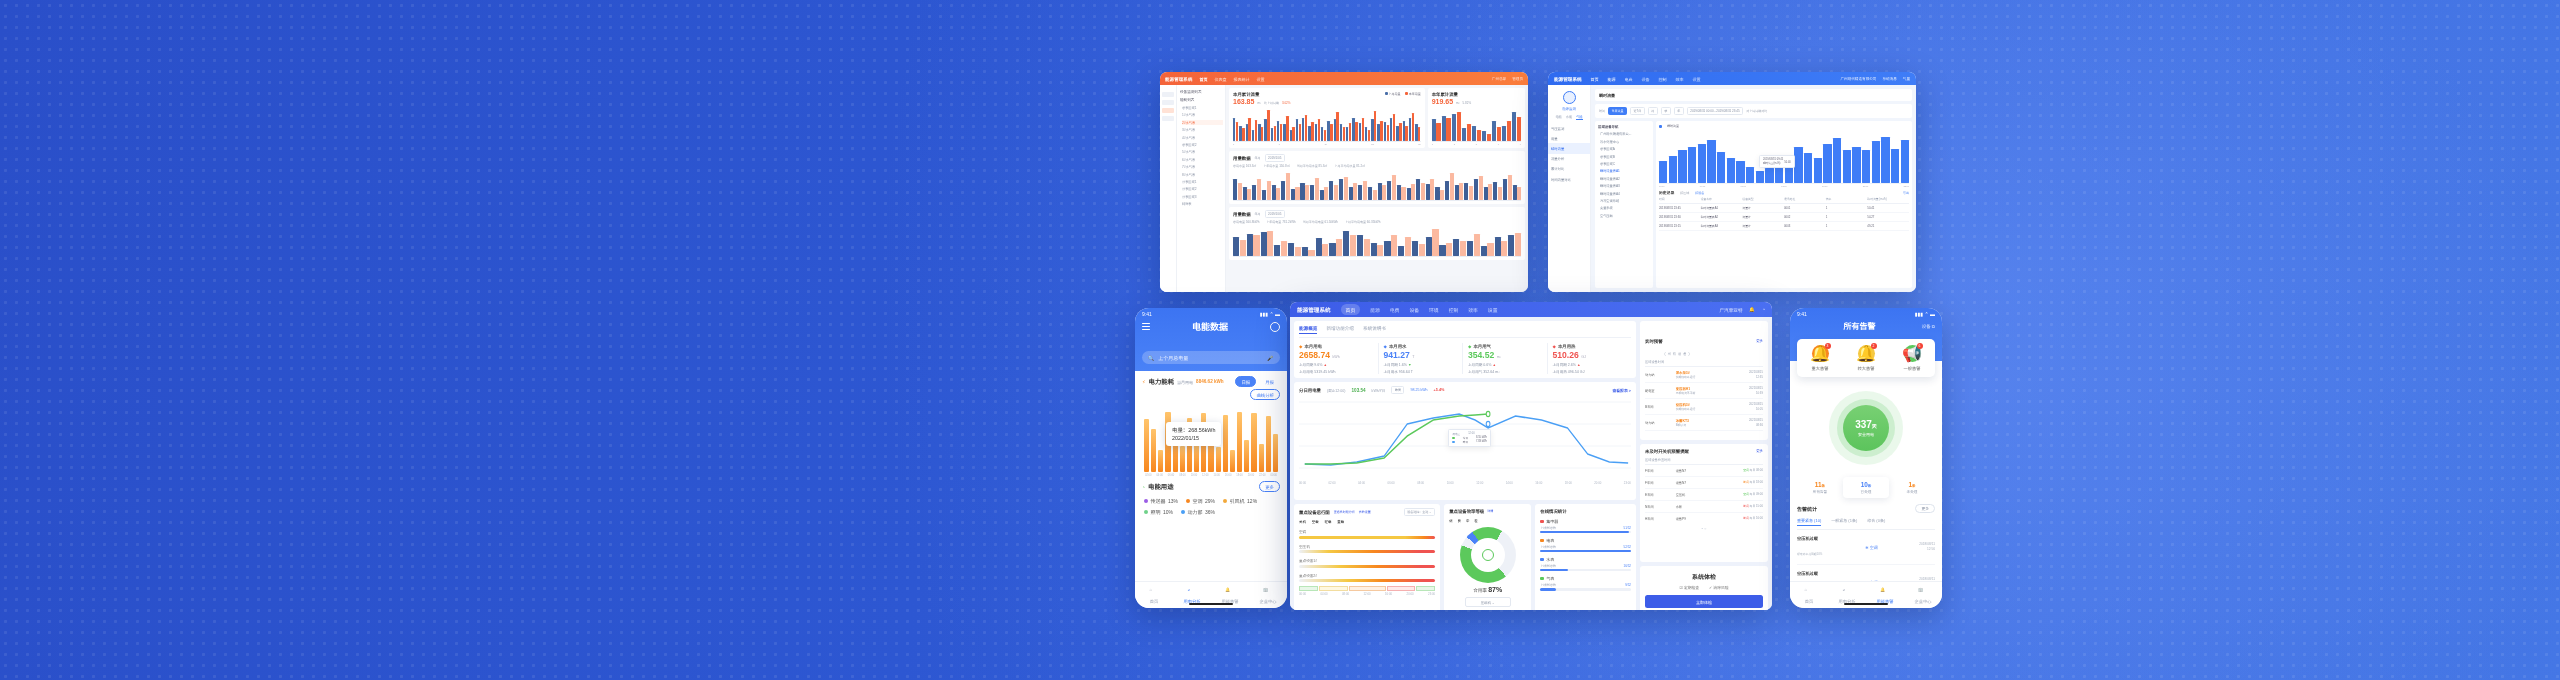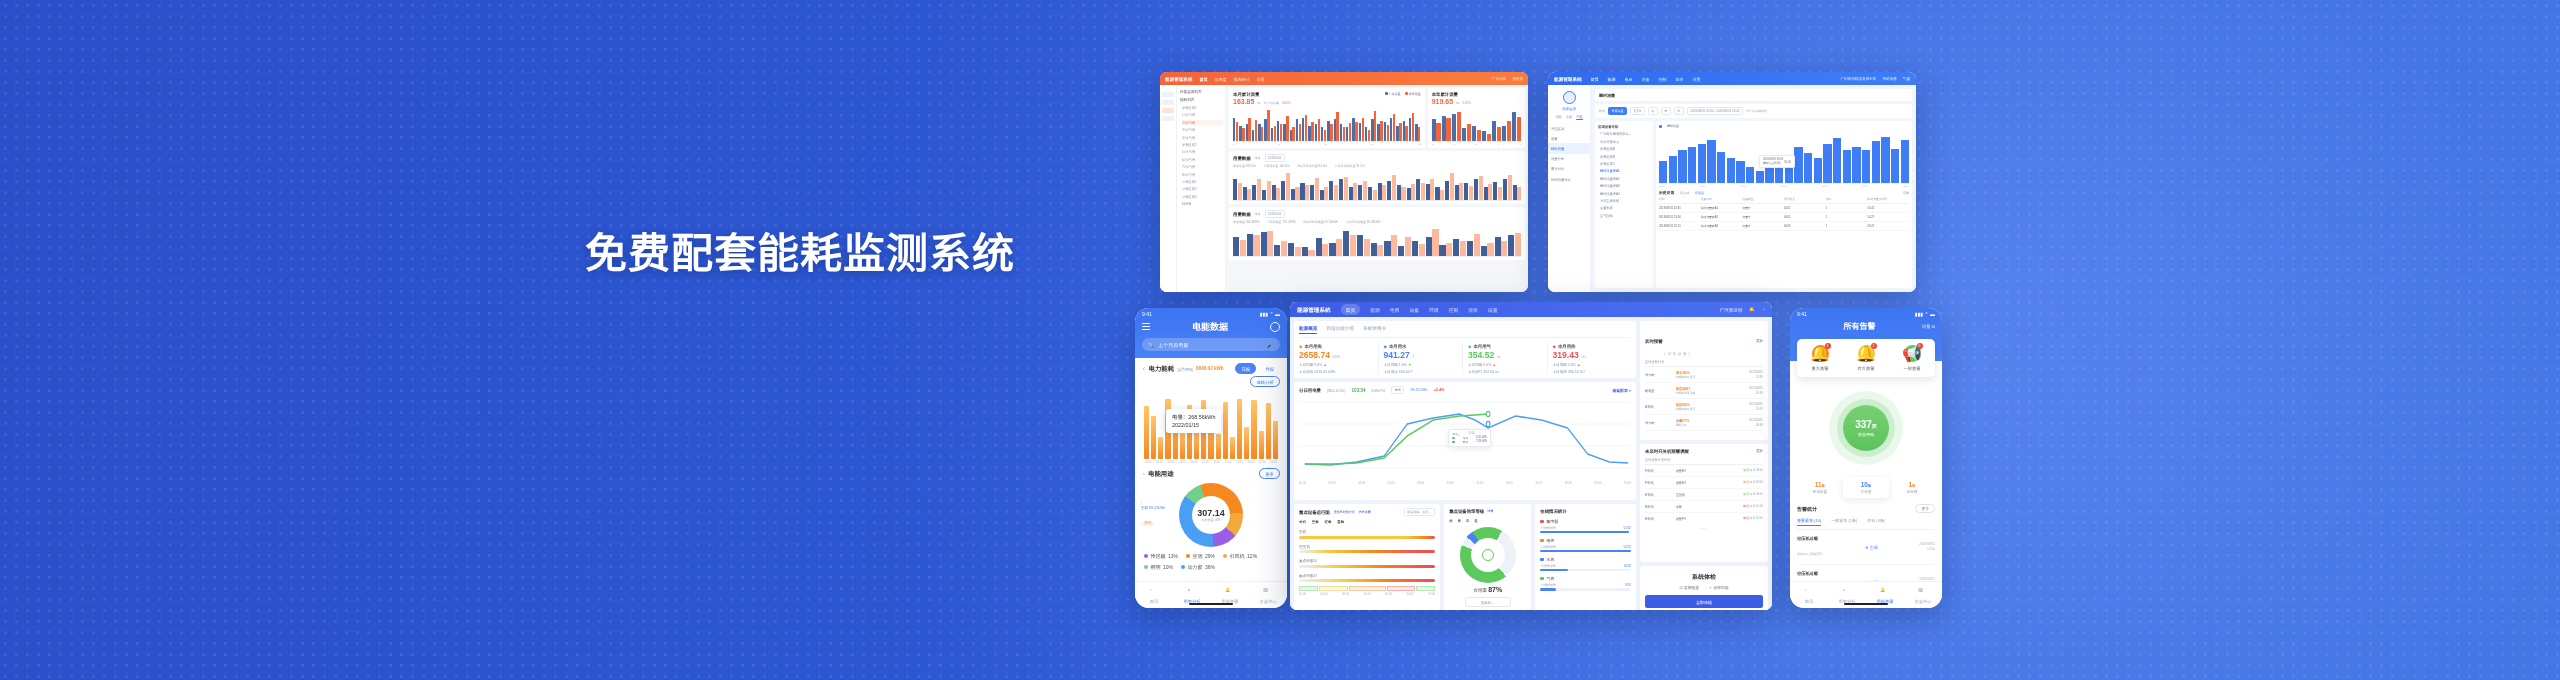--- a/index.html
+++ b/index.html
@@ -117,21 +117,21 @@
   .tbl{margin-top:3px;}
   .tbl .hd{display:flex;font-size:2.8px;color:#98a2b5;border-bottom:.5px solid #eef1f7;padding-bottom:1.5px;}
   .tbl .rw{display:flex;font-size:2.8px;color:#667;padding:2px 0;border-bottom:.5px solid #f4f6fa;}
   .tbl .c{flex:1;}
 
   
   .ph{position:absolute;background:#fff;border-radius:14px;box-shadow:0 10px 30px rgba(8,26,80,.28);overflow:hidden;}
   .ph-a{left:-15px;top:248px;width:152px;height:300px;}
   .statusbar{display:flex;justify-content:space-between;align-items:center;padding:3px 7px 1px;font-size:5px;color:#fff;}
   .ph-a .hdr{background:linear-gradient(180deg,#3c74f2,#4a82f7);padding:0 0 7px;}
-  .ph-a .nvb{display:flex;align-items:center;justify-content:flex-end;padding:2px 7px 5px;}
+  .ph-a .nvb{display:flex;align-items:center;justify-content:flex-end;padding:2px 7px 18px;}
   .ph-a .nvt{font-size:9px;color:#fff;font-weight:bold;flex:1;text-align:center;}
   .ph-a .hamb{width:8px;}
   .ph-a .hamb i{display:block;height:1px;background:#fff;margin:1.6px 0;border-radius:1px;}
   .ph-a .gear{width:8px;height:8px;border:1.2px solid #fff;border-radius:50%;}
   .ph-a .search{margin:0 7px;background:rgba(255,255,255,.22);border-radius:9px;height:13px;display:flex;align-items:center;padding:0 6px;gap:4px;}
   .ph-a .search span{font-size:5px;color:#e6eeff;}
   .ph-a .sec{padding:5px 7px 0;}
   .ph-a .sech{display:flex;align-items:center;gap:3px;}
   .ph-a .sect{font-size:6.4px;font-weight:bold;color:#333;}
   .ph-a .secm{font-size:4px;color:#9aa3b4;}
@@ -258,21 +258,20 @@
   .ph-b .li .l3{width:32%;font-size:3.2px;color:#a8b0be;text-align:right;line-height:1.5;}
 </style>
 </head>
 <body>
 
 <div class="banner">
   <div class="glow"></div>
   <div class="dots"></div>
 
   <div class="copy">
-    <div class="h1">免费配套能耗监测系统</div>
   </div>
 
   <div class="cluster">
 
     <div class="card dash-a">
       <div class="topbar">
         <span class="logo">能源管理系统</span>
         <span class="navs">
           <span class="nav on">首页</span>
           <span class="nav">仪表盘</span>
@@ -980,33 +979,20 @@
           <span>00:00</span>
         </div>
       </div>
       <div class="sec" style="padding-top:4px">
         <div class="sech">
           <span style="color:#5cc95c;font-size:5px">◔</span>
           <span class="sect">电能用途</span>
           <span class="pill" style="margin-left:auto">更多</span>
         </div>
       </div>
-      <div class="donutwrap">
-        <div style="position:absolute;left:6px;top:18px;max-width:44px">
-          <div style="font-size:3px;color:#8aa6e8;letter-spacing:1px">• · · · · · · · ·</div>
-          <div style="font-size:3.6px;color:#4a82f7">空调 89.22kWh</div>
-          <div style="font-size:3.6px;color:#f7871f;background:#fff2e2;border-radius:4px;display:inline-block;padding:.5px 3px;margin-top:2px">29%</div>
-        </div>
-        <div class="donut">
-          <div class="hole">
-            <span class="dv">307.14</span>
-            <span class="dl">月总电量 kWh</span>
-          </div>
-        </div>
-      </div>
       <div class="lgd">
         <span class="lgi">
             <i class="dot" style="background:#9b5de5"></i>
             <span>传送器</span>
             <span>13%</span>
           </span>
         <span class="lgi">
             <i class="dot" style="background:#f7871f"></i>
             <span>空调</span>
             <span>29%</span>
@@ -1099,21 +1085,21 @@
                   </div>
                 <div class="kv" style="color:#5cc95c"><span>354.52</span> <span class="ku">m³</span></div>
                 <div class="kr"><span>上月同期 0.6%</span> <span style="color:#ef5350">▲</span></div>
                 <div class="kr"><span>上月用气 352.64 m³</span></div>
               </div>
               <div class="kpi">
                 <div class="kt">
                     <span style="color:#ef5350">◆</span>
                     <span>本月用热</span>
                   </div>
-                <div class="kv" style="color:#ef5350"><span>319.43</span> <span class="ku">GJ</span></div>
+                <div class="kv" style="color:#ef5350"><span>510.26</span> <span class="ku">GJ</span></div>
                 <div class="kr"><span>上月同期 2.6%</span> <span style="color:#ef5350">▲</span></div>
                 <div class="kr"><span>上月用热 496.54 GJ</span></div>
               </div>
             </div>
           </div>
 
           <div class="wcard" style="flex:1;display:flex;flex-direction:column">
             <div class="linehead">
               <span>分日用电量</span>
               <span class="mini">(截止12:00)</span>

